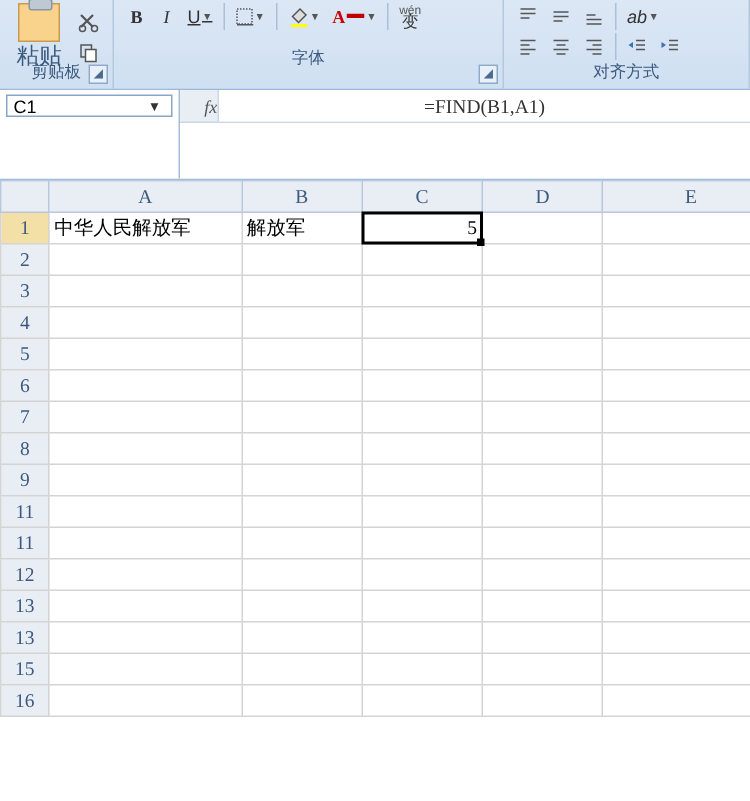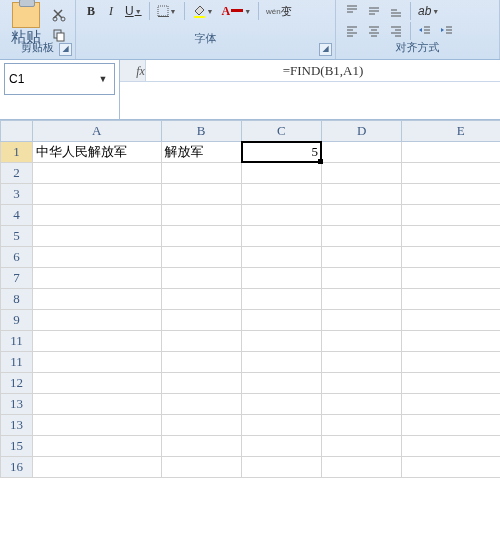--- a/index.html
+++ b/index.html
@@ -15,21 +15,21 @@
   .dd { font-size: 7px; color: #555; margin-left: 1px; }
   .sep { width:1px; height:18px; background:#aac0da; margin:0 2px;}
   .paste-big { display:flex; flex-direction:column; align-items:center; width:40px;}
   .paste-ico { width:28px; height:26px; background:#f9d38c; border:1px solid #c99b4a; position:relative;}
   .paste-ico::before { content:""; position:absolute; top:-4px; left:6px; width:14px; height:6px; background:#bfc9d4; border:1px solid #8a96a3; border-radius:2px;}
   .font-row { display:flex; gap:2px; align-items:center; }
 
   
   .fbar { display:flex; border-bottom:1px solid #a6bdd8; background:#e9eef5; height:60px; }
   .namebox { width:120px; display:flex; align-items:flex-start; padding:3px 4px; border-right:1px solid #a6bdd8; background:#fff; }
-  .namebox-inner { border:1px solid #8aa5c6; background:#fff; width:100%; height:32px; display:flex; align-items:center; justify-content:space-between; padding:0 4px; font-family:"SimSun"; }
+  .namebox-inner { border:1px solid #8aa5c6; background:#fff; width:100%; height:15px; display:flex; align-items:center; justify-content:space-between; padding:0 4px; font-family:"SimSun"; }
   .nb-dd { width:14px; text-align:center; color:#333; font-size:9px;}
   .fxwrap { flex:1; display:flex; flex-direction:column; }
   .fxrow { display:flex; height:22px; align-items:center; border-bottom:1px solid #c9d7e8;}
   .fxbtn { width:26px; text-align:center; font-style:italic; font-family:"Times New Roman"; color:#555; border-right:1px solid #c9d7e8; height:100%; line-height:22px;padding-left:16px;}
   .fxinput { flex:1; padding:0 6px; font-family:"SimSun"; font-size:13px; color:#333; background:#fff; height:100%; line-height:22px;text-align:center;}
   .fxspace { flex:1; background:#fff;}
 
   
   .grid-wrap { position:relative; }
   table.grid { border-collapse:collapse; table-layout:fixed; width:520px; }
@@ -102,21 +102,21 @@
             <span class="dd">▼</span>
         </div>
         <div class="rbtn">
           <span style="font-weight:bold;font-family:'Times New Roman';color:#c00">A</span>
           <svg width="12" height="4" style="margin-left:1px">
               <rect width="12" height="3" fill="#c00000"></rect>
             </svg>
             <span class="dd">▼</span>
         </div>
         <span class="sep"></span>
-        <div class="rbtn" style="flex-direction:row;line-height:9px">
+        <div class="rbtn" style="flex-direction:column;line-height:9px">
           <span style="font-size:8px;color:#555">wén</span>
           <span style="font-size:11px">变</span>
         </div>
       </div>
     </div>
     <div class="group-label">字体</div>
     <div class="dlg-launcher">◢</div>
   </div>
 
   <div class="ribbon-group" style="flex:1">

